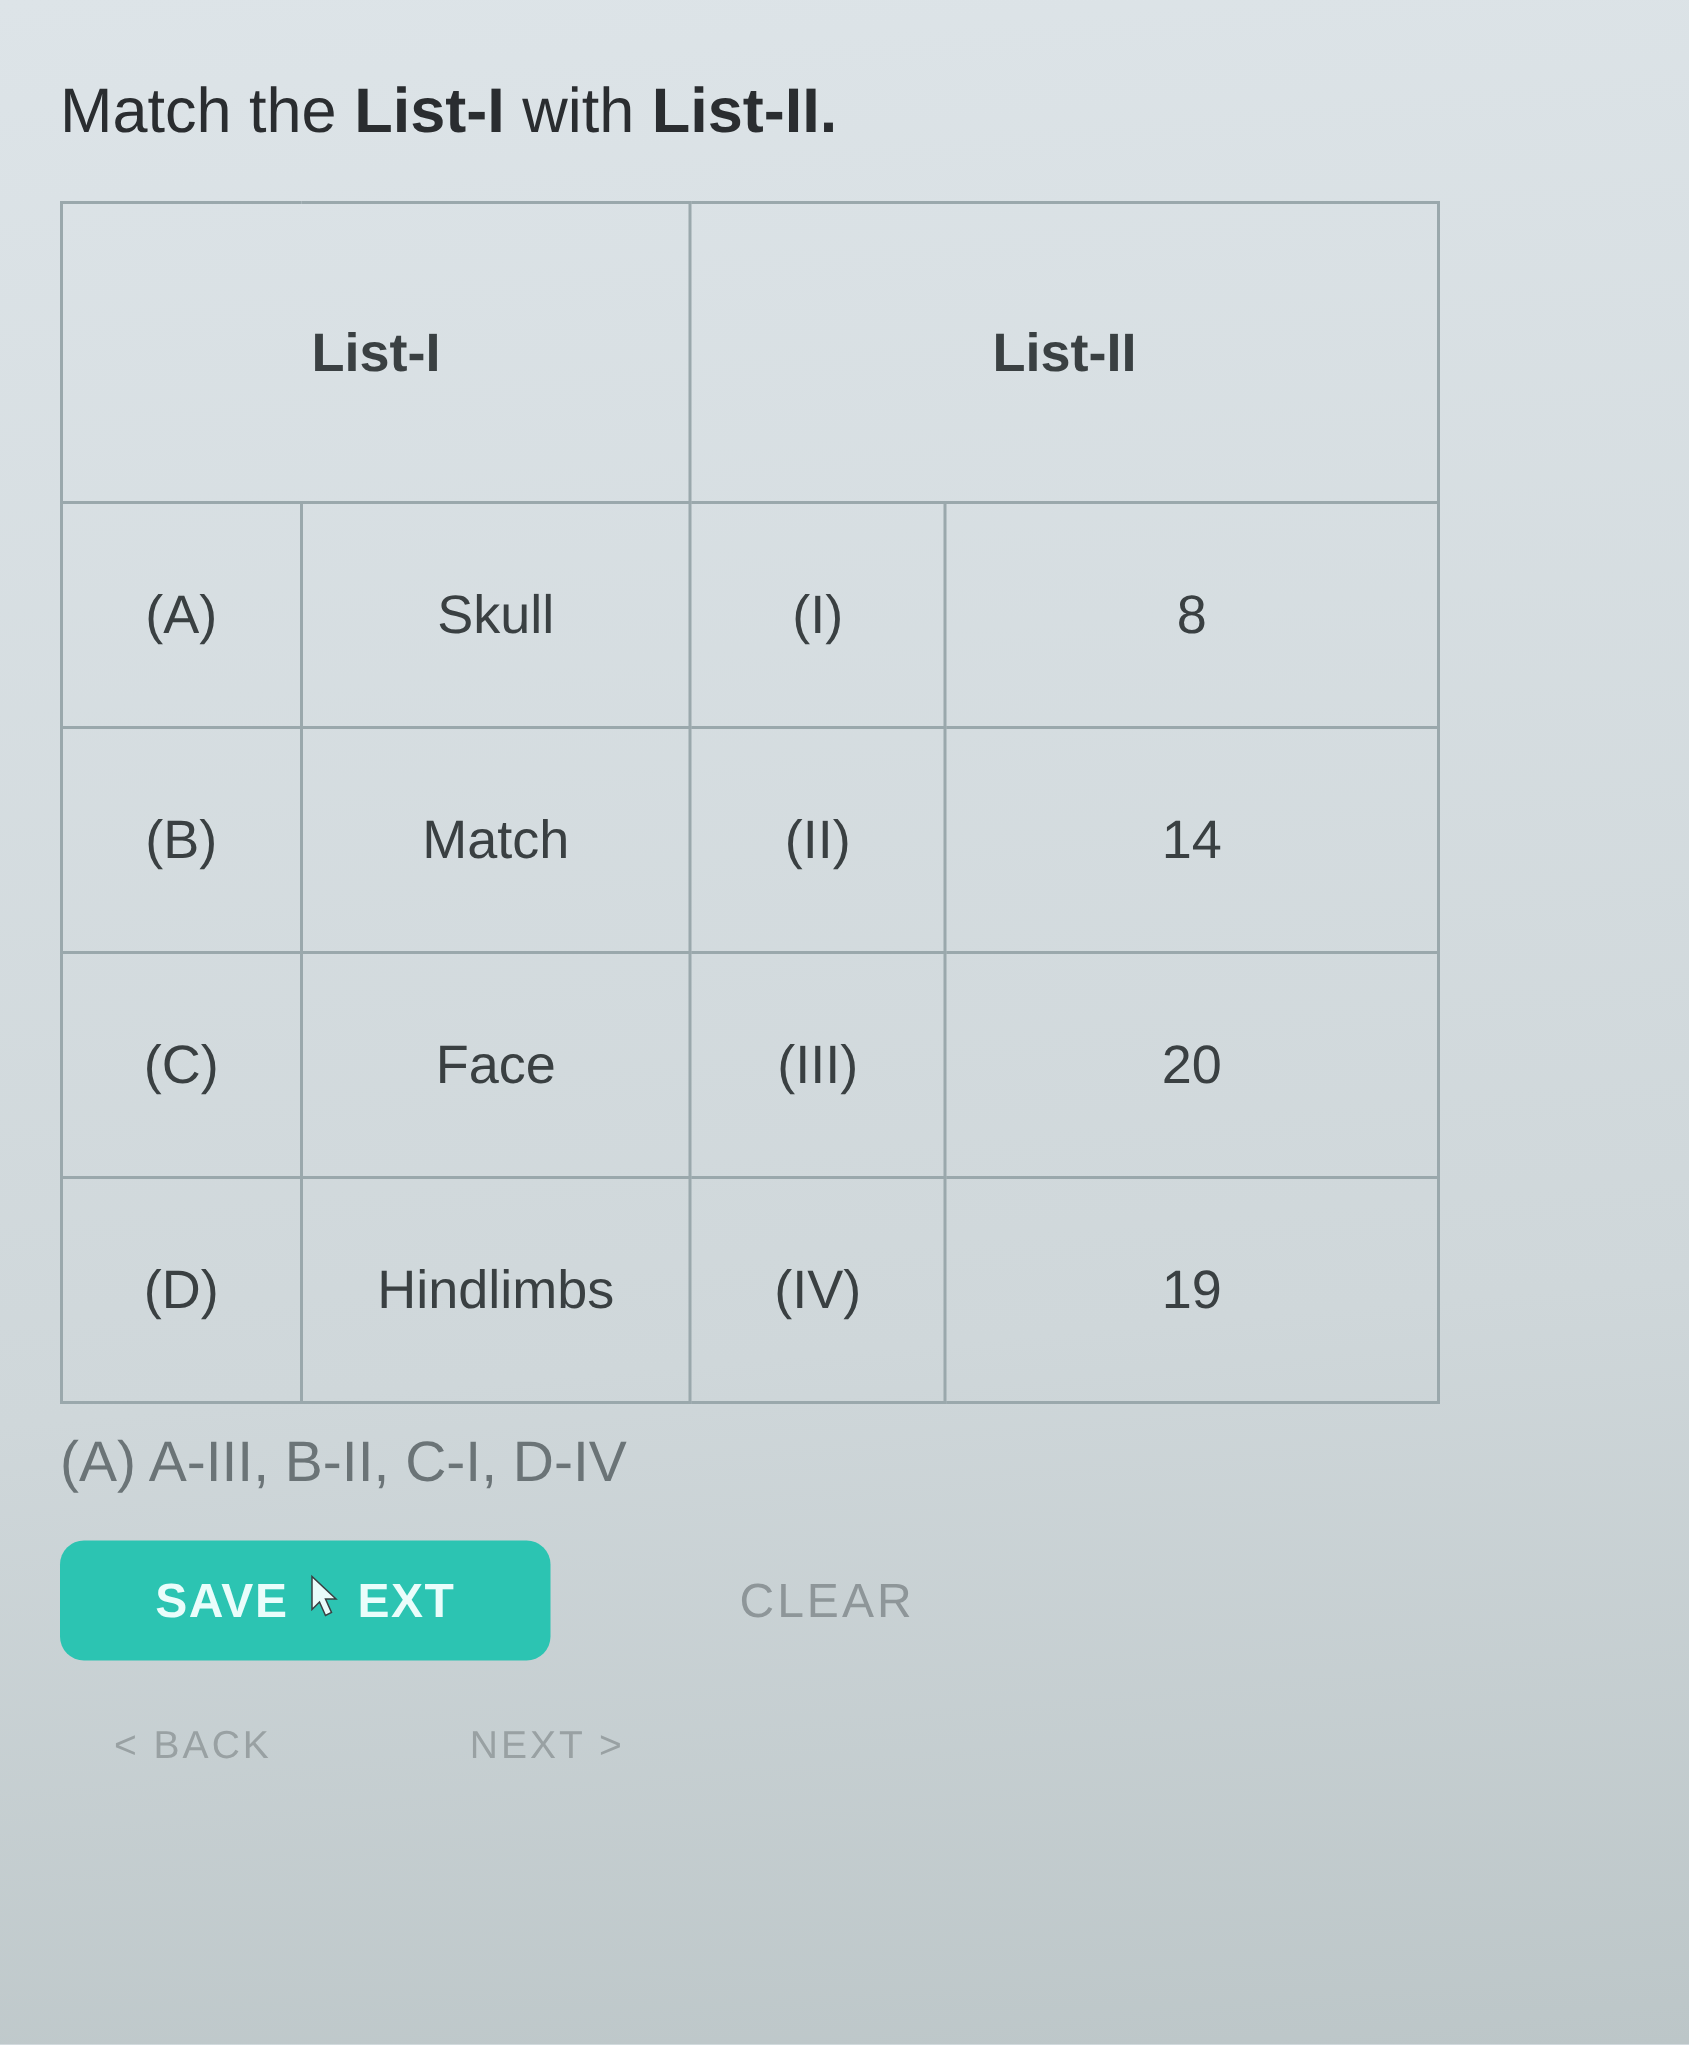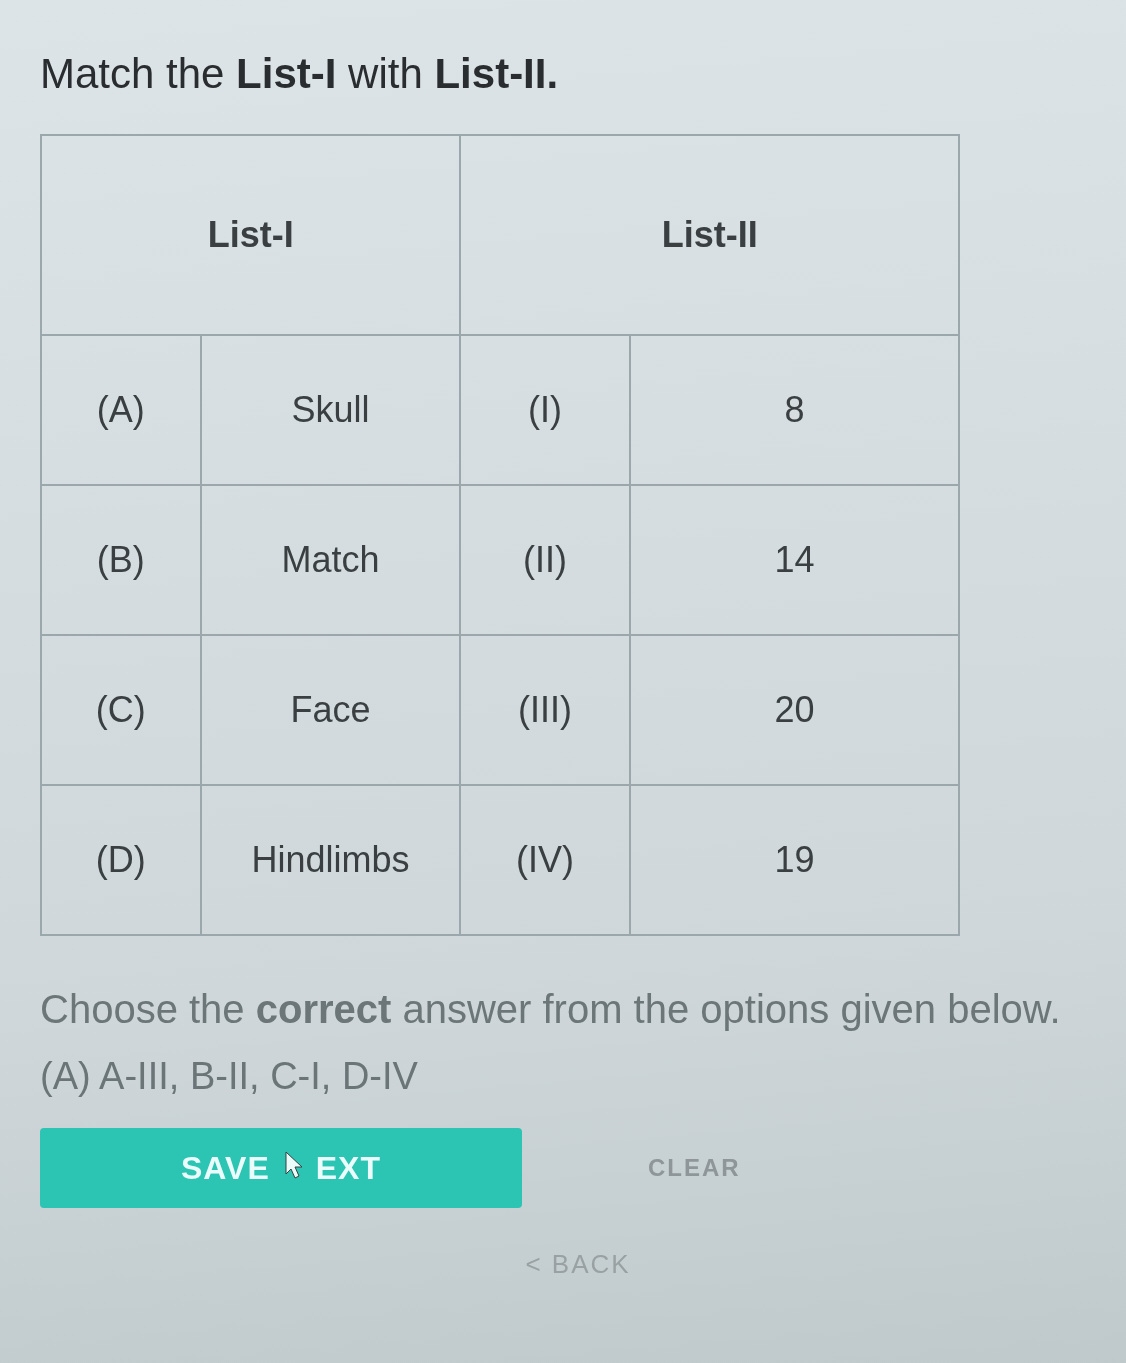--- a/index.html
+++ b/index.html
@@ -67,48 +67,47 @@
     display: flex;
     align-items: center;
     gap: 120px;
   }
   .save-btn {
     background: #2cc4b2;
     color: #eafdfb;
     font-size: 32px;
     font-weight: 700;
     border: none;
-    width: 482px;
+    width: 327px;
     height: 80px;
-    border-radius: 4px;
+    border-radius: 16px;
     display: flex;
     align-items: center;
     justify-content: center;
     gap: 10px;
     cursor: pointer;
     letter-spacing: 1px;
   }
   .save-btn .cursor-icon {
     font-size: 28px;
   }
   .clear-btn {
     color: #8e9699;
-    font-size: 24px;
+    font-size: 32px;
     letter-spacing: 2px;
-    font-weight: 700;
+    font-weight: 400;
     cursor: pointer;
     background: none;
     border: none;
   }
   .nav-row {
     margin-top: 40px;
     display: flex;
     gap: 120px;
     padding-left: 30px;
-    flex-direction: column;
   }
   .nav-link {
     color: #99a1a3;
     font-size: 26px;
     letter-spacing: 2px;
     cursor: pointer;
     background: none;
     border: none;
   }
 </style>
@@ -155,23 +154,20 @@
       </tr>
       <tr>
         <td>(D)</td>
         <td>Hindlimbs</td>
         <td>(IV)</td>
         <td>19</td>
       </tr>
     </tbody>
   </table>
 
-  <div class="instruction">
-    <span>Choose the </span><span class="bold">correct</span><span> answer from the options given below.</span>
-  </div>
 
   <div class="option-line">(A) A-III,    B-II,    C-I,    D-IV</div>
 
   <div class="button-row">
     <button class="save-btn">
       <span>SAVE</span>
       <span class="cursor-icon">
         <svg width="26" height="30" viewBox="0 0 26 30">
           <path d="M6 2 L6 24 L11 19 L15 28 L19 26 L15 17 L22 17 Z" fill="#e9fcfa" stroke="#3a4042" stroke-width="1"></path>
         </svg>

